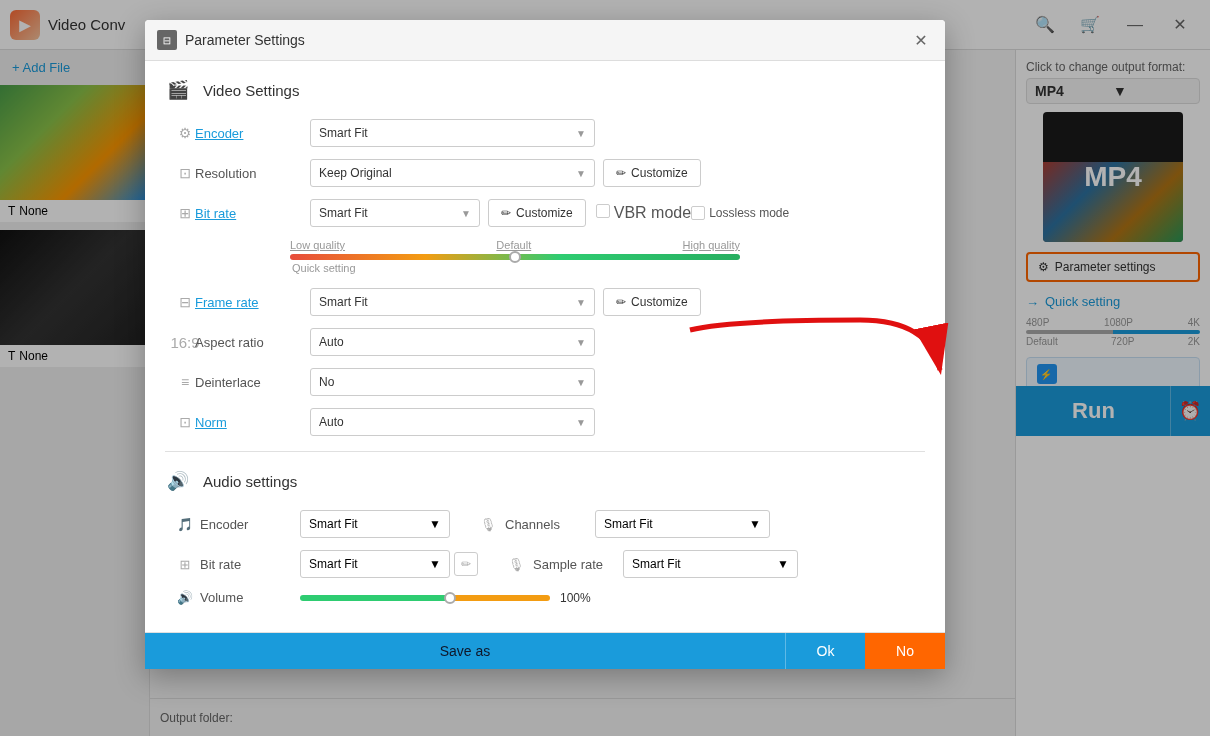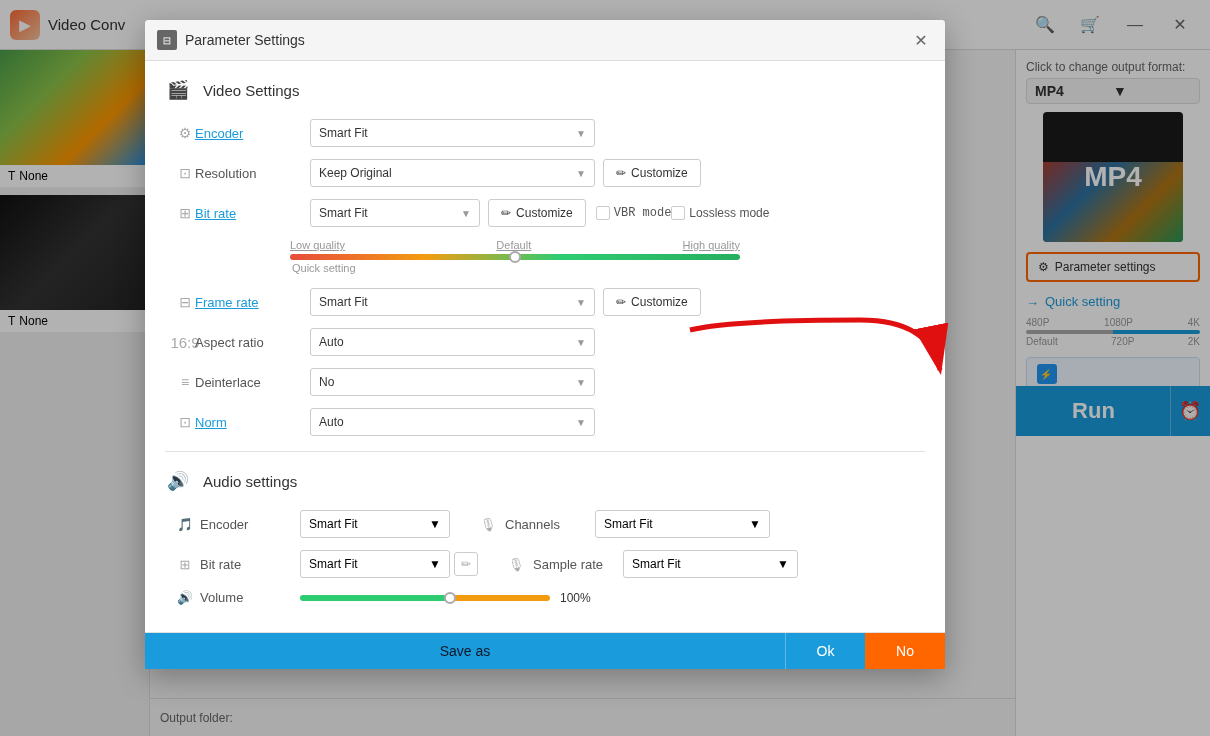--- a/index.html
+++ b/index.html
@@ -353,21 +353,21 @@
       border: 1px solid #ccc;
       border-radius: 3px;
       background: white;
       padding: 0 12px;
       font-size: 12px;
       color: #333;
       cursor: pointer;
       display: flex; align-items: center; gap: 5px;
       margin-left: 8px;
     }
-    .vbr-check { display: flex; align-items: flex-start; gap: 4px; margin-left: 10px; font-size: 12px; color: #555; cursor: pointer; font-family: Liberation Mono, monospace; }
+    .vbr-check { display: flex; align-items: flex-start; gap: 4px; margin-left: 10px; font-size: 16px; color: #555; cursor: pointer; }
     .checkbox { width: 14px; height: 14px; border: 1px solid #ccc; border-radius: 2px; }
     .lossless-check { display: flex; align-items: center; gap: 4px; font-size: 12px; color: #555; cursor: pointer; }
     .quality-slider-track {
       width: 450px;
       height: 6px;
       background: linear-gradient(to right, #e74c3c 0%, #f39c12 30%, #2ecc71 60%, #27ae60 100%);
       border-radius: 3px;
       position: relative;
       cursor: pointer;
     }
@@ -525,20 +525,23 @@
   <div class="app-title">Video Conv</div>
   <div class="app-titlebar-controls">
     <button class="app-titlebar-btn">🔍</button>
     <button class="app-titlebar-btn">🛒</button>
     <button class="app-titlebar-btn">—</button>
     <button class="app-titlebar-btn close">✕</button>
   </div>
 </div>
 
 <div class="sidebar">
+  <div class="add-file-btn">
+    <span>+ Add File</span>
+  </div>
   <div class="thumb-item">
     <div class="thumb-colorful"></div>
     <div class="thumb-label">
       <span>T</span>
       <span>None</span>
     </div>
   </div>
   <div class="thumb-item">
     <div class="thumb-dark"></div>
     <div class="thumb-label">

